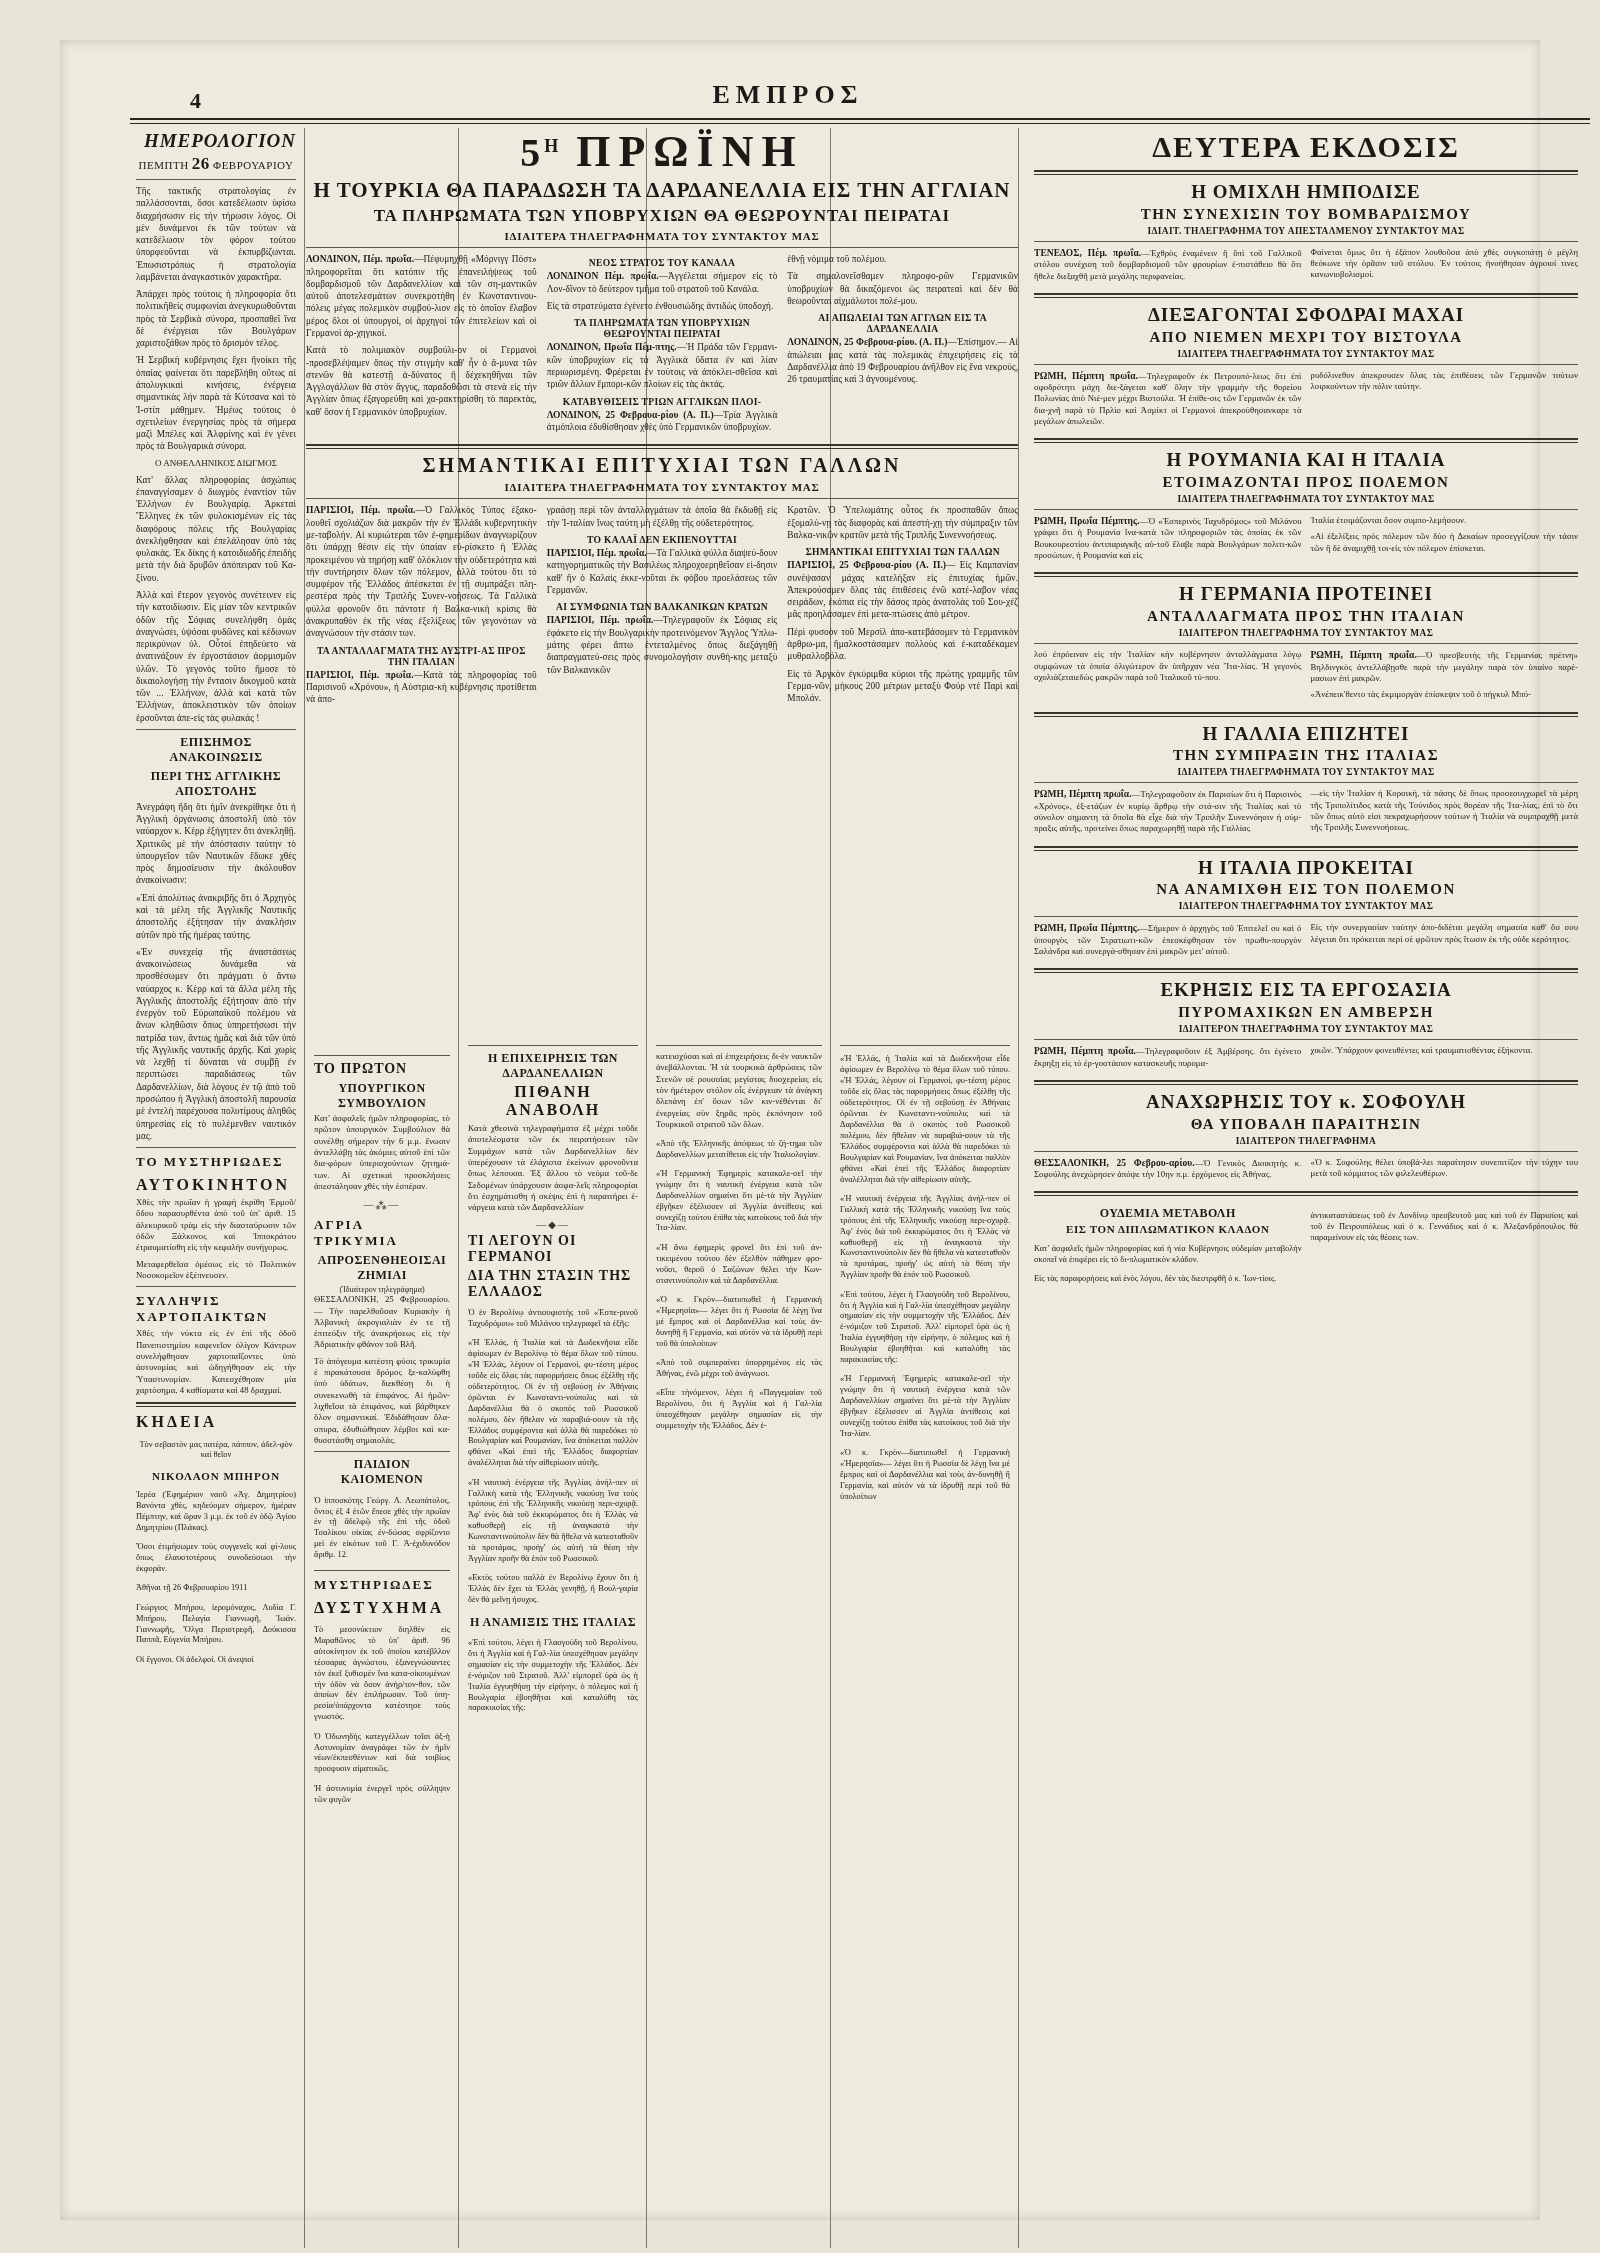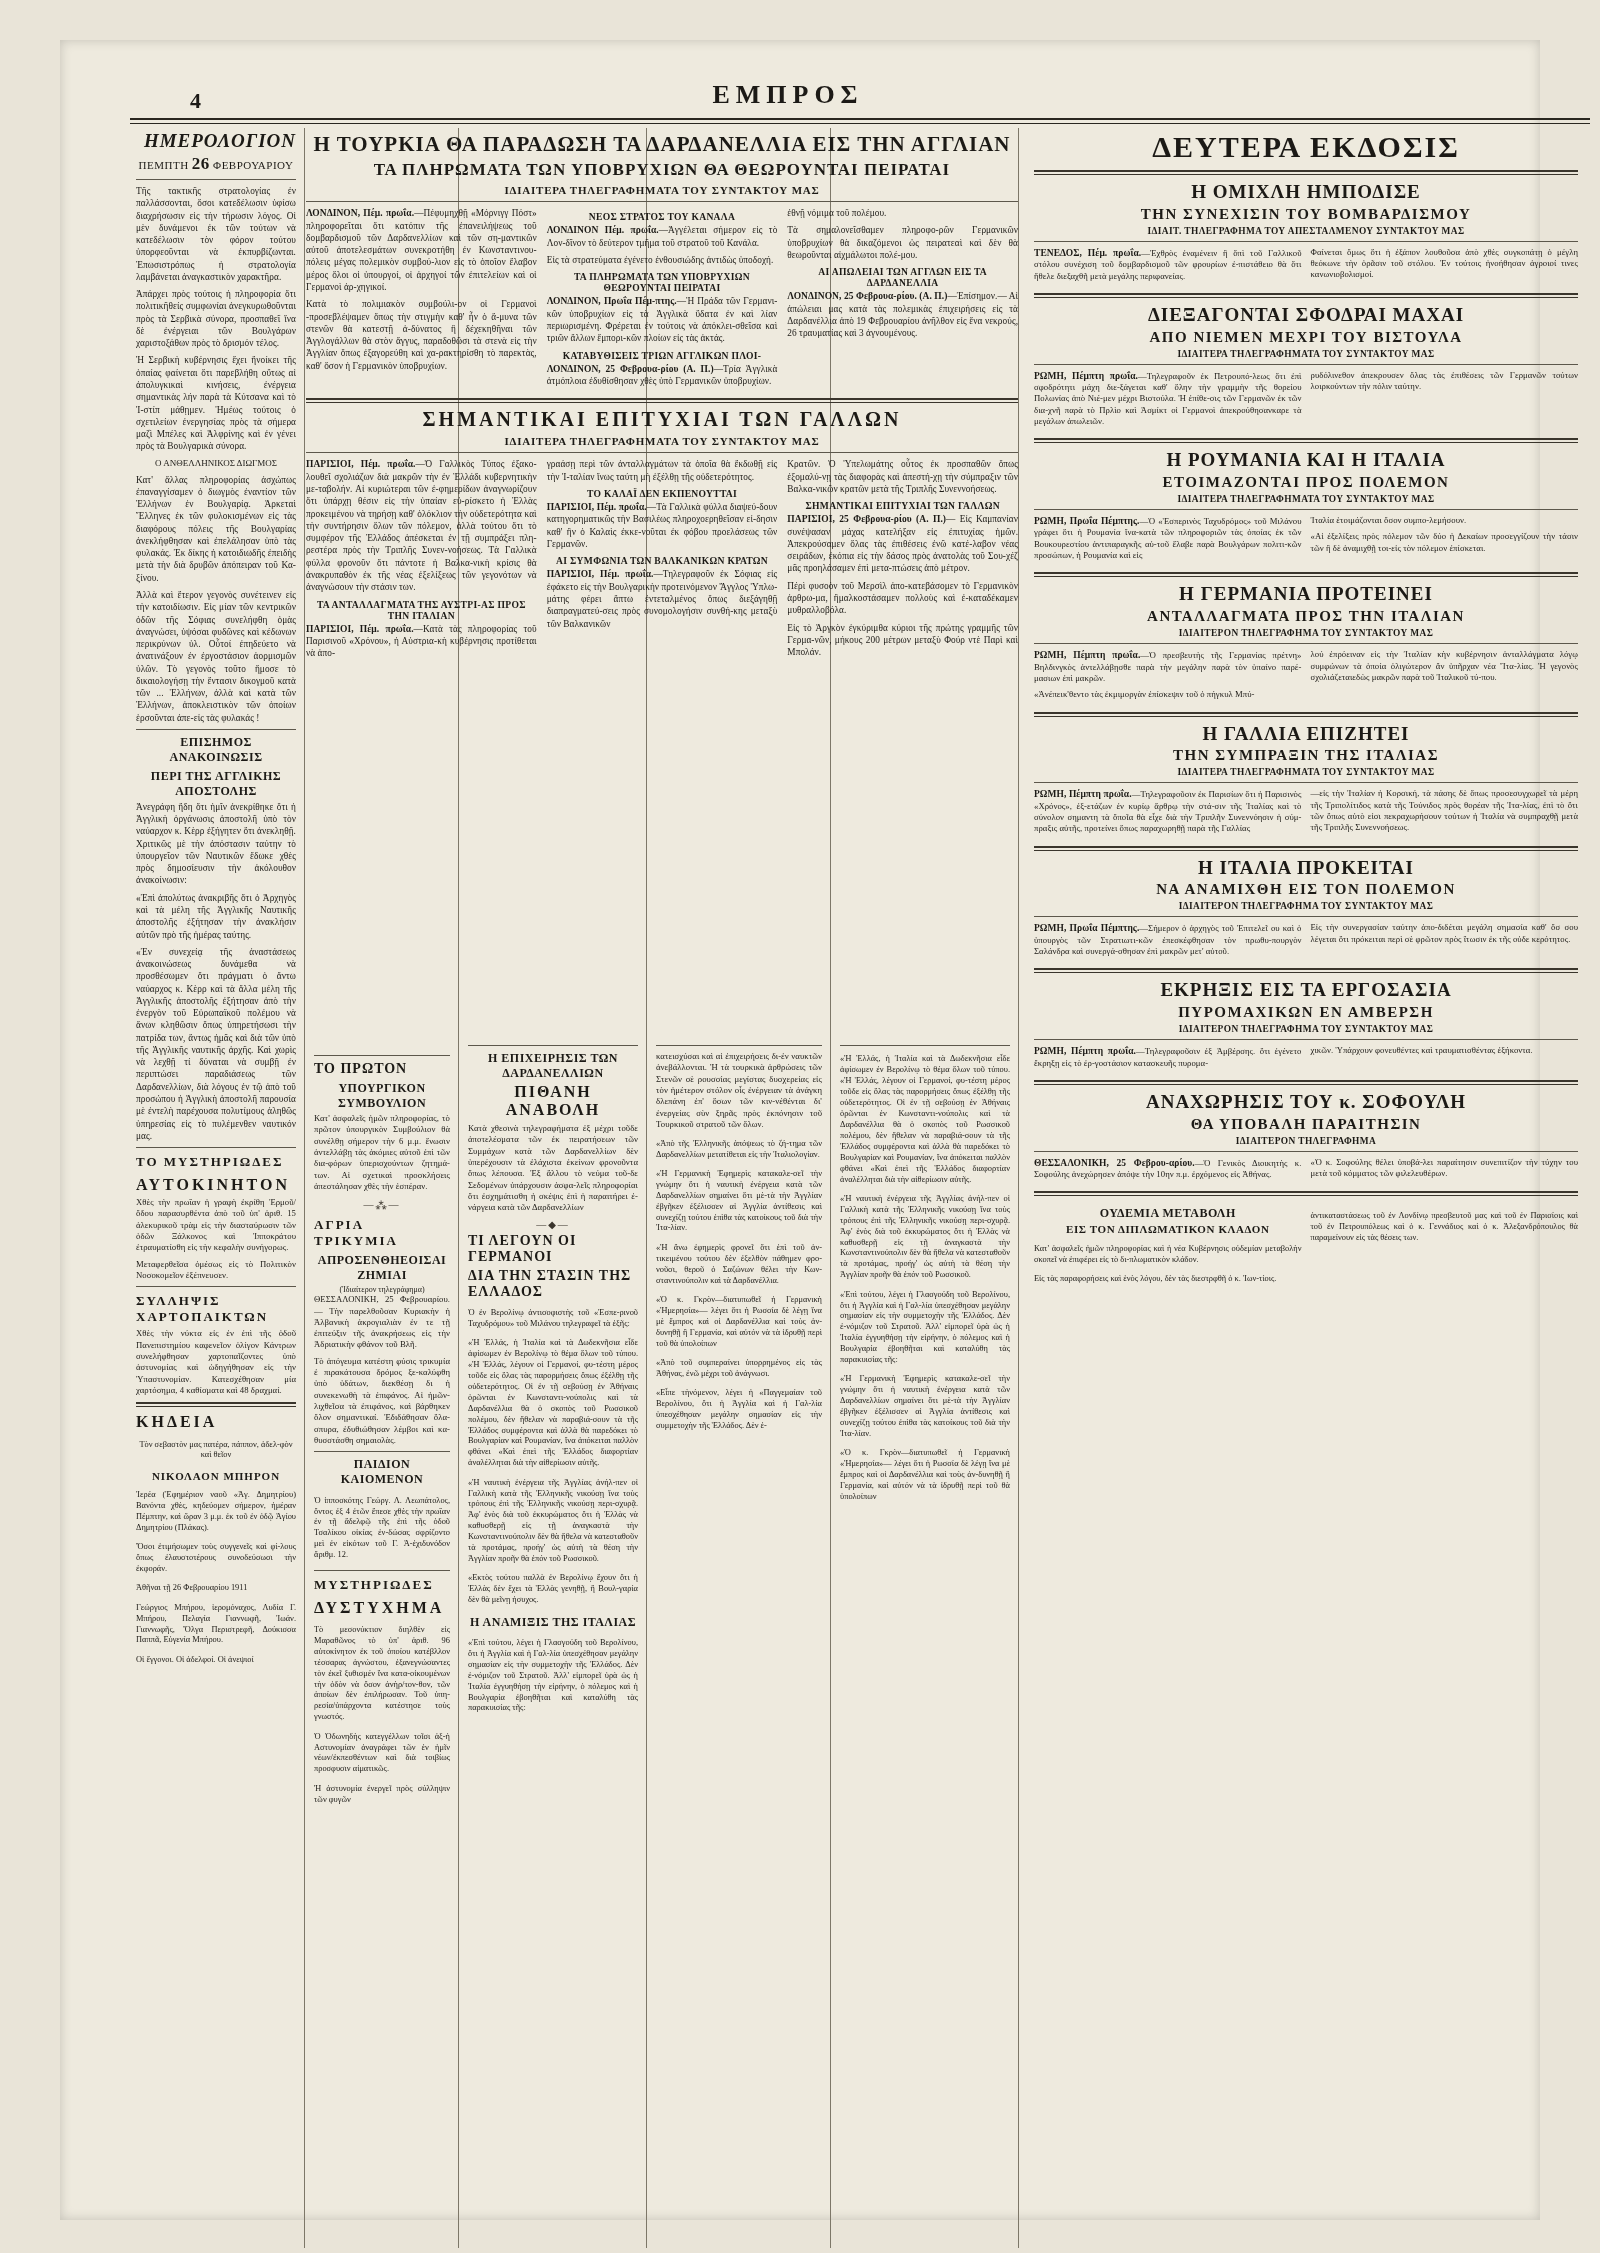--- a/index.html
+++ b/index.html
@@ -332,20 +332,24 @@
       <p class="tiny center">Τὸν σεβαστὸν μας πατέρα, πάππον, ἀδελ-φὸν καὶ θεῖον</p>
       <div class="center bold" style="font-size:11px;letter-spacing:1px;margin:3px 0;">ΝΙΚΟΛΑΟΝ  ΜΠΗΡΟΝ</div>
       <p class="tiny">Ἱερέα (Ἐφημέριον ναοῦ «Ἁγ. Δημητρίου) Βανόντα χθὲς, κηδεύομεν σήμερον, ἡμέραν Πέμπτην, καὶ ὥραν 3 μ.μ. ἐκ τοῦ ἐν ὁδῷ Ἀγίου Δημητρίου (Πλάκας).</p>
       <p class="tiny">Ὅσοι ἐτιμήσωμεν τοὺς συγγενεῖς καὶ φί-λους ὅπως ἐλαυστοτέρους συνοδεύσωσι τὴν ἐκφοράν.</p>
       <p class="tiny">Ἀθῆναι τῇ 26 Φεβρουαρίου 1911</p>
       <p class="tiny">Γεώργιος Μπήρου, ἱερομόναχος, Λυδία Γ. Μπήρου, Πελαγία Γιαννωφῆ, Ἰωάν. Γιαννωφῆς, Ὄλγα Περιστρεφῆ, Δούκισσα Παππᾶ, Εὐγενία Μπήρου.</p>
       <p class="tiny">Οἱ ἔγγονοι.   Οἱ ἀδελφοί.   Οἱ ἀνεψιοί</p>
     </div>
 
     <div class="center-block">
+      <div class="big5">
+        <span>5</span><sup>Η</sup>
+        <span class="word">ΠΡΩΪΝΗ</span>
+      </div>
       <div class="lead-head">Η ΤΟΥΡΚΙΑ ΘΑ ΠΑΡΑΔΩΣΗ ΤΑ ΔΑΡΔΑΝΕΛΛΙΑ ΕΙΣ ΤΗΝ ΑΓΓΛΙΑΝ</div>
       <div class="lead-head2">ΤΑ ΠΛΗΡΩΜΑΤΑ ΤΩΝ ΥΠΟΒΡΥΧΙΩΝ ΘΑ ΘΕΩΡΟΥΝΤΑΙ ΠΕΙΡΑΤΑΙ</div>
       <div class="credit">ΙΔΙΑΙΤΕΡΑ ΤΗΛΕΓΡΑΦΗΜΑΤΑ ΤΟΥ ΣΥΝΤΑΚΤΟΥ ΜΑΣ</div>
       <div class="hr-thin"></div>
       <div class="subcols">
         <div class="subcol">
           <p class="body-text"><span class="place">ΛΟΝΔΙΝΟΝ, Πέμ. πρωΐα.</span><span>—Πέφυμηχθῇ «Μόρνιγγ Πόστ» πληροφορεῖται ὅτι κατόπιν τῆς ἐπανειλήψεως τοῦ δομβαρδισμοῦ τῶν Δαρδανελλίων καὶ τῶν ση-μαντικῶν αὐτοῦ ἀποτελεσμάτων συνεκροτήθη ἐν Κωνσταντινου-πόλεις μέγας πολεμικὸν συμβού-λιον εἰς τὸ ὁποῖον ἔλαβον μέρος ὅλοι οἱ ὑπουργοί, οἱ ἀρχηγοί τῶν ἐπιτελείων καὶ οἱ Γερμανοὶ ἀρ-χηγικοί.</span></p>
           <p class="body-text">Κατὰ τὸ πολιμιακὸν συμβούλι-ον οἱ Γερμανοὶ -προσεβλέψαμεν ὅπως τὴν στιγμὴν καθ' ἦν ὁ ἄ-μυνα τῶν στενῶν θὰ κατεστῇ ἀ-δύνατος ἢ δέχεκηθῆναι τῶν Ἀγγλογάλλων θὰ στὸν ἄγγυς, παραδοθῶσι τὰ στενὰ εἰς τὴν Ἀγγλίαν ὅπως ἐξαγορεύθη καὶ χα-ρακτηρίσθη τὸ παρεκτὰς, καθ' ὅσον ἡ Γερμανικὸν ὑποβρυχίων.</p>
         </div>
         <div class="subcol">
@@ -494,25 +498,25 @@
           <p class="body-text sm">«Αἱ ἐξελίξεις πρὸς πόλεμον τῶν δύο ἡ Δεκαίων προσεγγίζουν τὴν τάσιν τῶν ἢ δὲ ἀναμιχθῇ τοι-εἰς τὸν πόλεμον ἐπίσκεται.</p>
         </div>
       </div>
       <div class="hr-dbl"></div>
       <div class="rh1">Η ΓΕΡΜΑΝΙΑ ΠΡΟΤΕΙΝΕΙ</div>
       <div class="rh2">ΑΝΤΑΛΛΑΓΜΑΤΑ ΠΡΟΣ ΤΗΝ ΙΤΑΛΙΑΝ</div>
       <div class="rcredit">ΙΔΙΑΙΤΕΡΟΝ ΤΗΛΕΓΡΑΦΗΜΑ ΤΟΥ ΣΥΝΤΑΚΤΟΥ ΜΑΣ</div>
       <div class="hr-thin"></div>
       <div class="two">
         <div>
+          <p class="body-text sm">λού ἐπρόειναν εἰς τὴν Ἰταλίαν κὴν κυβέρνησιν ἀνταλλάγματα λόγῳ συμφώνων τὰ ὁποία ὀλιγώτερον ἄν ὑπῆρχαν νέα Ἴτα-λίας. Ἡ γεγονὸς σχολιάζεταιεδὼς μακρῶν παρὰ τοῦ Ἰταλικοῦ τύ-που.</p>
+        </div>
+        <div>
           <p class="body-text sm"><span class="place">ΡΩΜΗ, Πέμπτη πρωΐα.</span><span>—Ὁ πρεσβευτὴς τῆς Γερμανίας πρέτνη» Βηλδινγκὸς ἀντελλάβῃσθε παρὰ τὴν μεγάλην παρὰ τὸν ὑπαίνο παρέ-μασιων ἐπὶ μακρῶν.</span></p>
           <p class="body-text sm">«Ἀνέπεικ'θεντο τὰς ἐκμιμοργὰν ἐπίσκεψιν τοῦ ὁ πήγκυλ Μπύ-</p>
-        </div>
-        <div>
-          <p class="body-text sm">λού ἐπρόειναν εἰς τὴν Ἰταλίαν κὴν κυβέρνησιν ἀνταλλάγματα λόγῳ συμφώνων τὰ ὁποία ὀλιγώτερον ἄν ὑπῆρχαν νέα Ἴτα-λίας. Ἡ γεγονὸς σχολιάζεταιεδὼς μακρῶν παρὰ τοῦ Ἰταλικοῦ τύ-που.</p>
         </div>
       </div>
       <div class="hr-dbl"></div>
       <div class="rh1">Η ΓΑΛΛΙΑ ΕΠΙΖΗΤΕΙ</div>
       <div class="rh2">ΤΗΝ  ΣΥΜΠΡΑΞΙΝ  ΤΗΣ  ΙΤΑΛΙΑΣ</div>
       <div class="rcredit">ΙΔΙΑΙΤΕΡΑ ΤΗΛΕΓΡΑΦΗΜΑΤΑ ΤΟΥ ΣΥΝΤΑΚΤΟΥ ΜΑΣ</div>
       <div class="hr-thin"></div>
       <div class="two">
         <div>
           <p class="body-text sm"><span class="place">ΡΩΜΗ, Πέμπτη πρωΐα.</span><span>—Τηλεγραφοῦσιν ἐκ Παρισίων ὅτι ἡ Παρισινὸς «Χρόνος», ἐξ-ετάζων ἐν κυρίῳ ἄρθρῳ τὴν στά-σιν τῆς Ἰταλίας καὶ τὸ σύνολον σημαντη τὰ ὅποῖα θὰ εἶχε διὰ τὴν Τριπλῆν Συνεννόησιν ἡ σύμ-πραξις αὐτῆς, προτείνει ὅπως παραχωρηθῇ παρὰ τῆς Γαλλίας</span></p>

